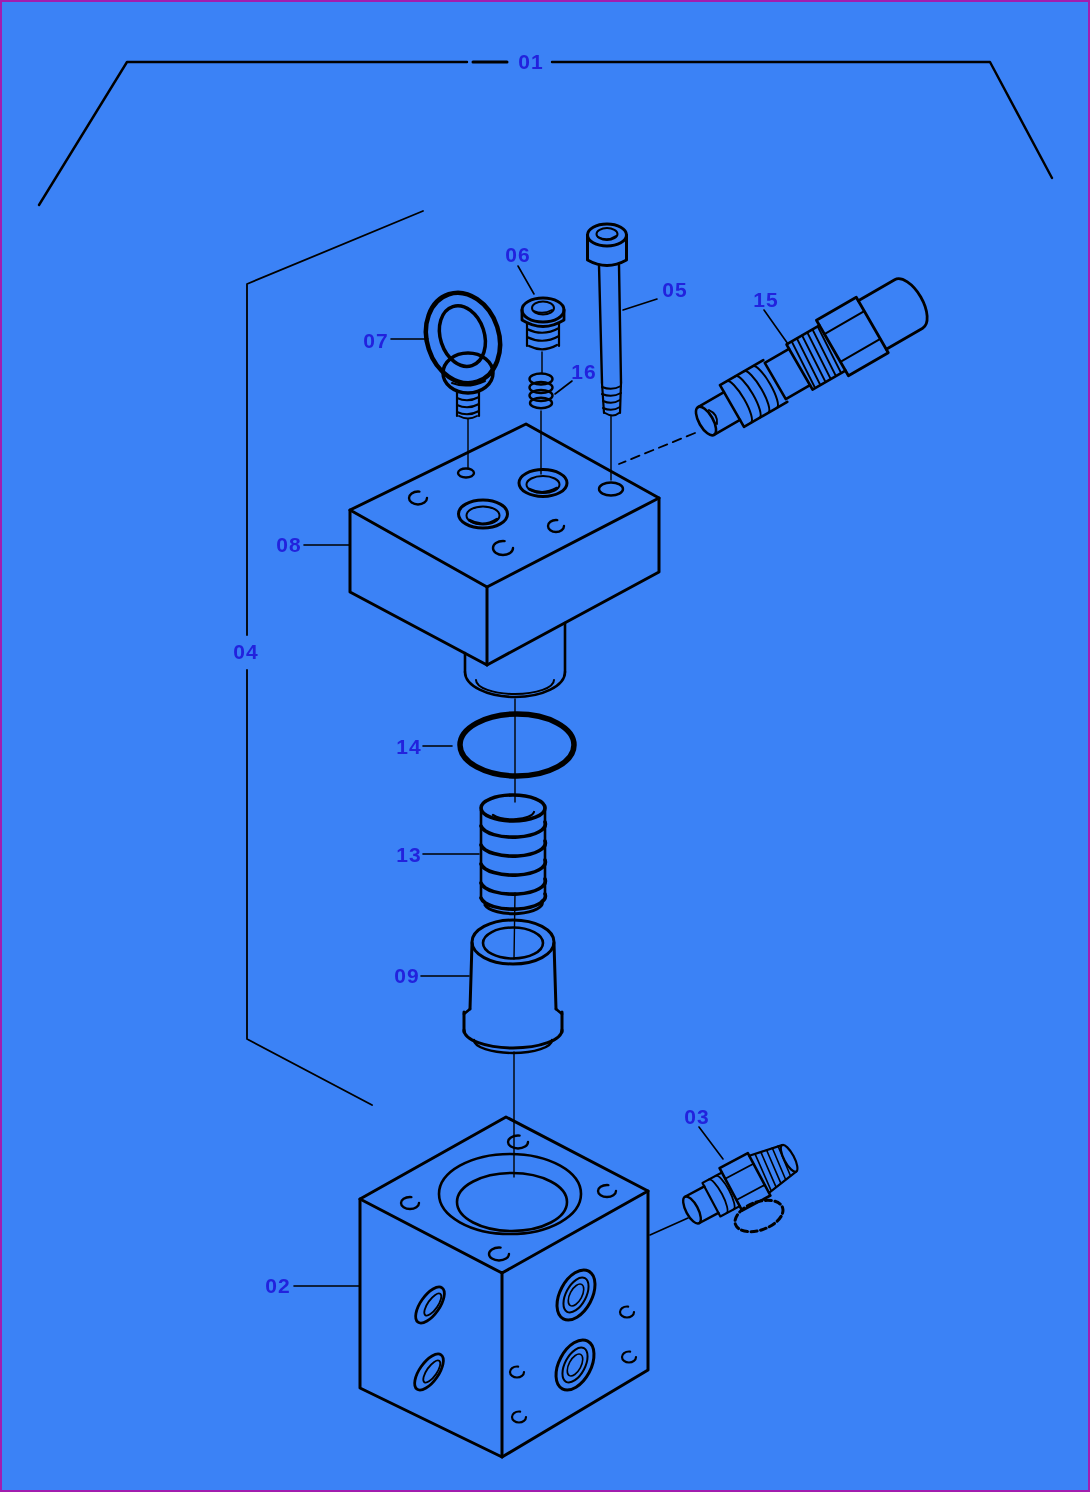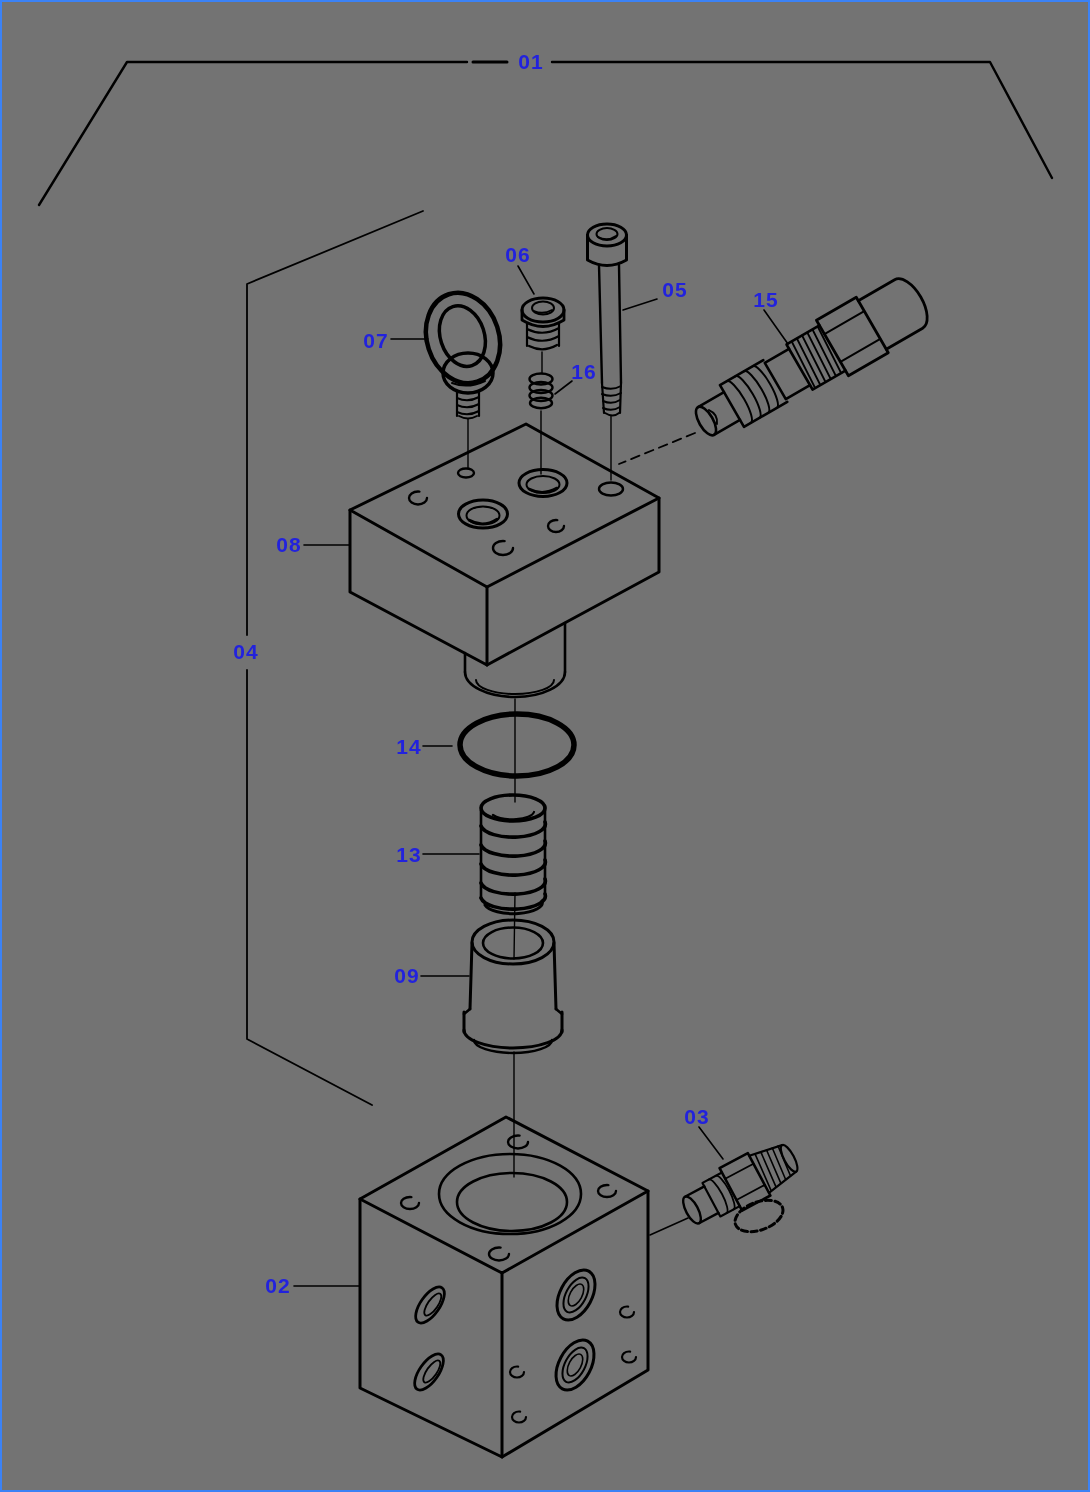--- a/index.html
+++ b/index.html
@@ -1,21 +1,21 @@
 <!DOCTYPE html>
 <html><head>
 <meta charset="utf-8">
 <style>
   html,body{margin:0;padding:0;background:#fff;}
   .page{
     position:relative;
     width:1090px;height:1492px;
     box-sizing:border-box;
-    border:2px solid #3b82f6;
-    background:#737373;
+    border:2px solid #a21caf;
+    background:#3b82f6;
     font-family:"Liberation Sans", sans-serif;
     overflow:hidden;
   }
   svg{display:block;}
   .ln{stroke:#000;fill:none;stroke-linecap:round;stroke-linejoin:round;}
   .callout{
     font-family:"Liberation Sans", sans-serif;
     font-weight:bold;
     font-size:21px;
     letter-spacing:1px;

